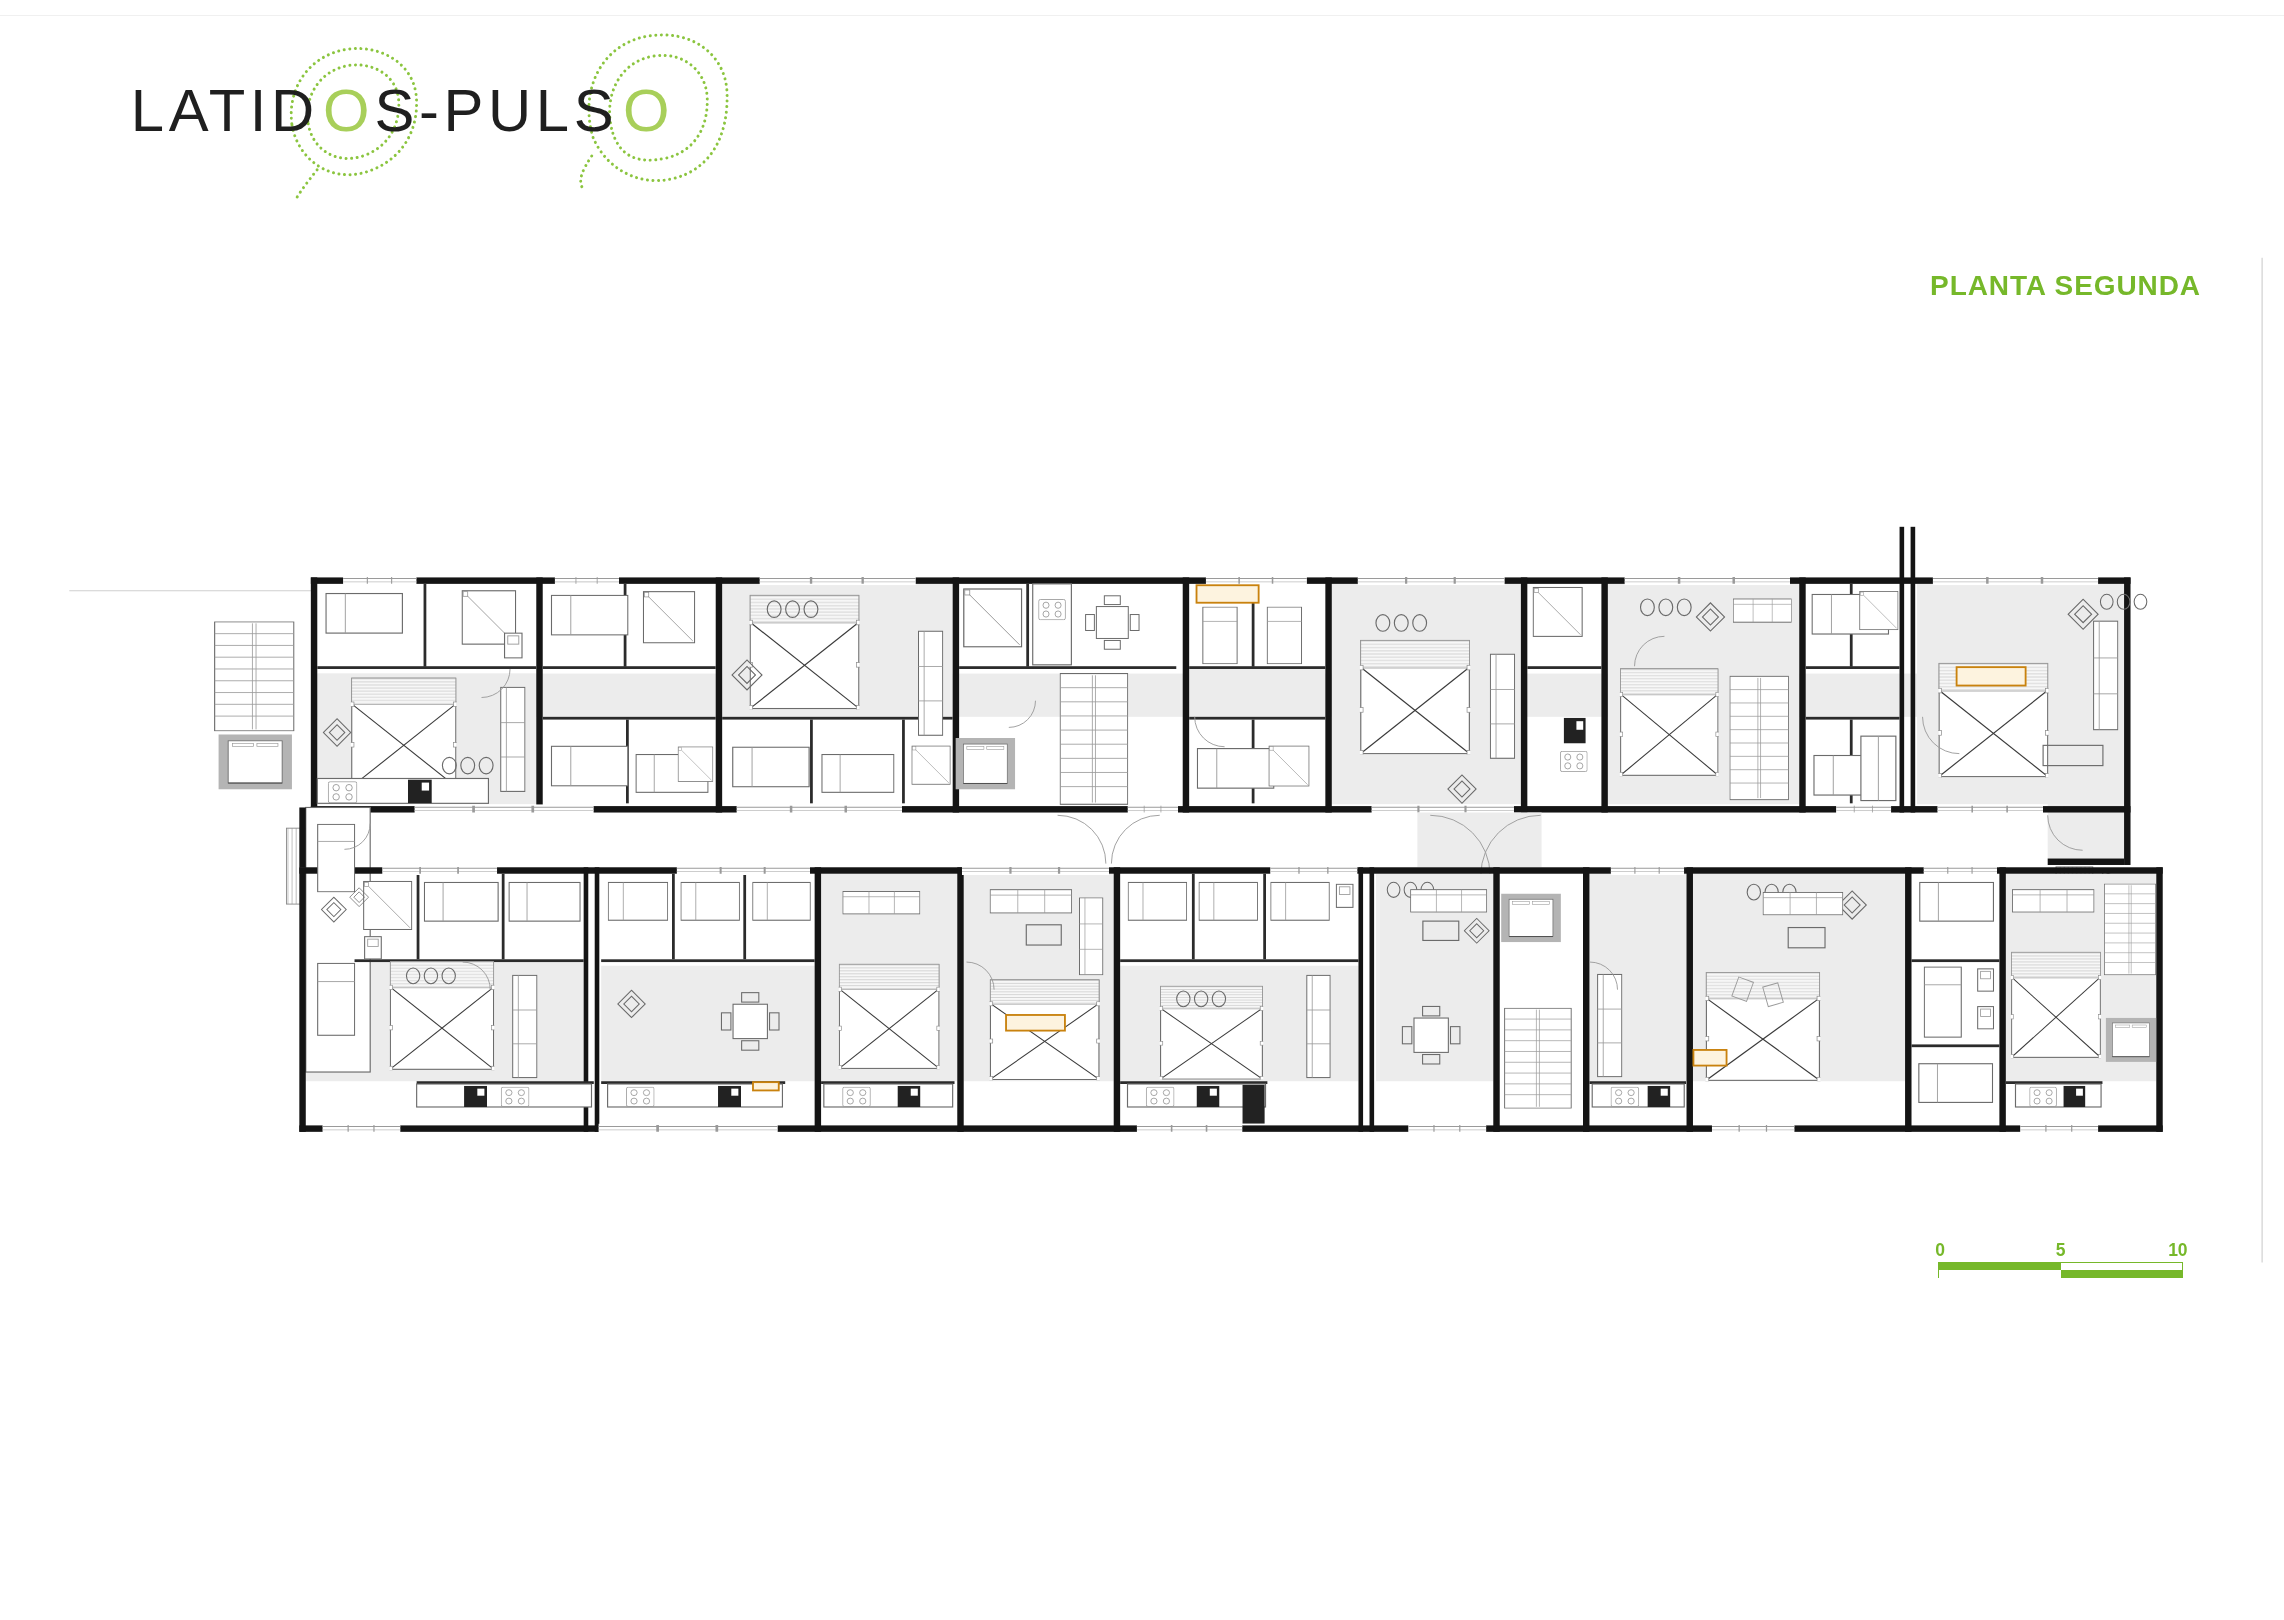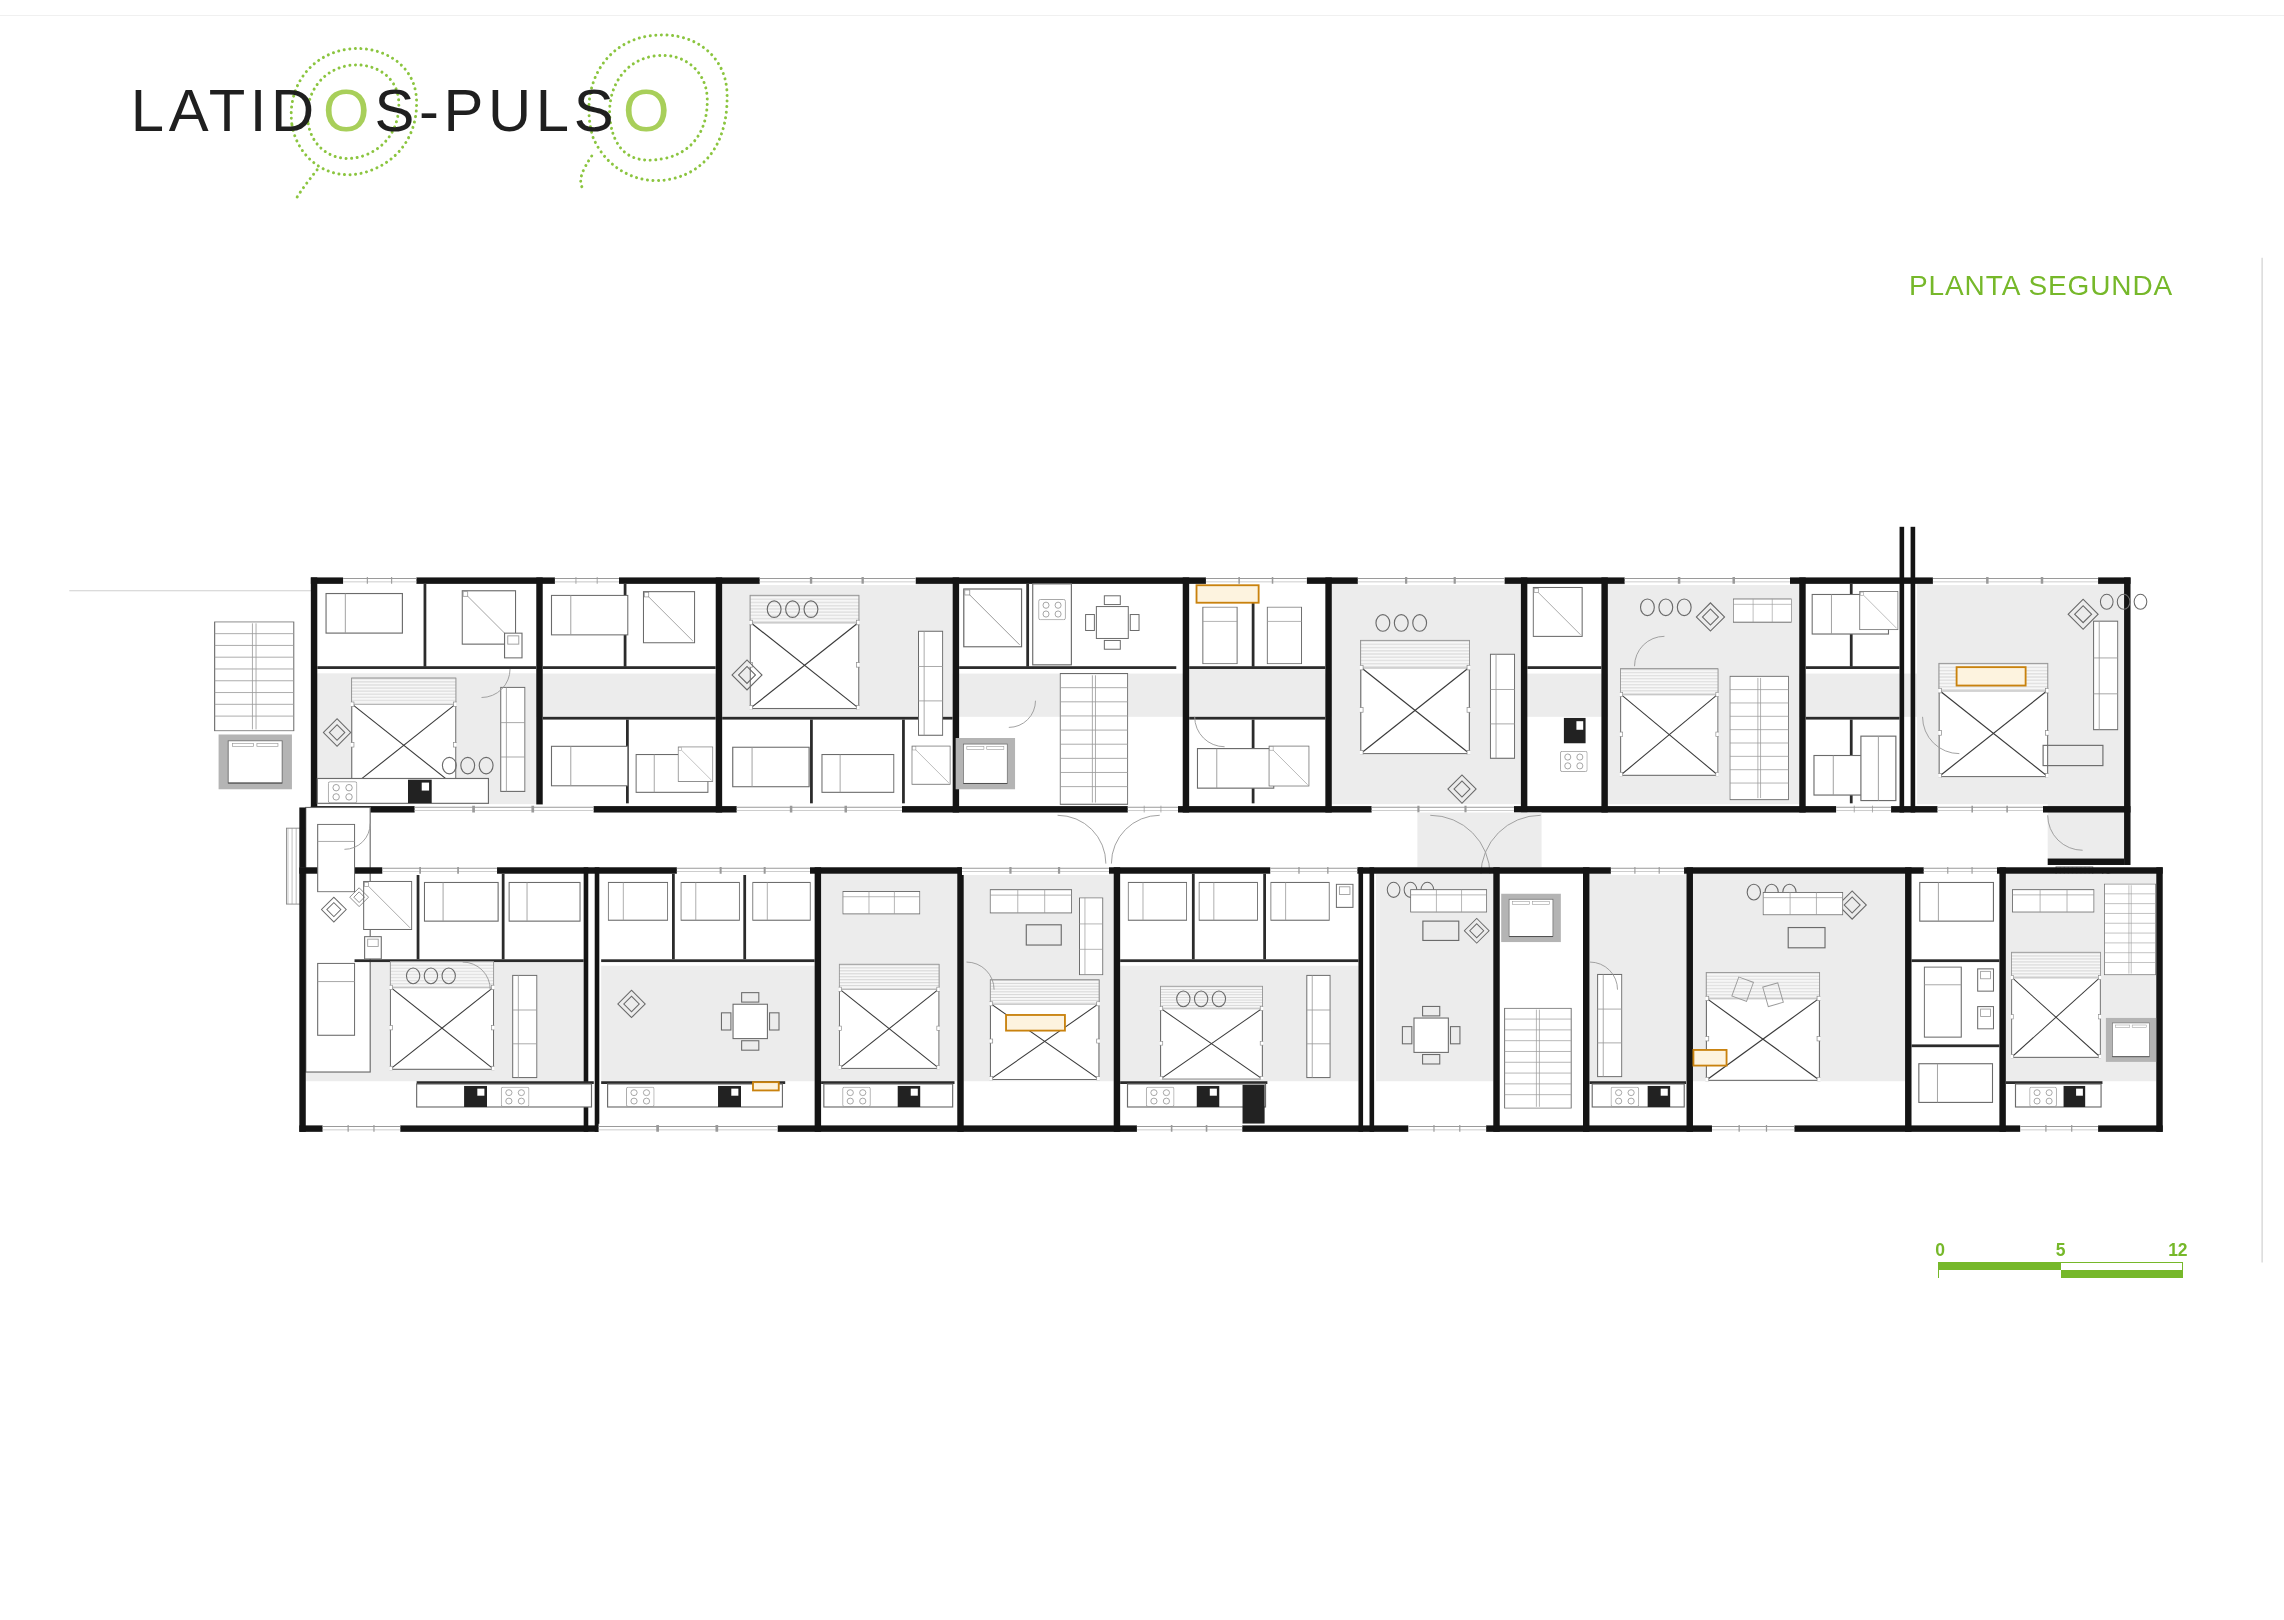--- a/index.html
+++ b/index.html
@@ -4,21 +4,21 @@
 <style>
   html,body{margin:0;padding:0;background:#fff;}
   body{width:2284px;height:1620px;position:relative;overflow:hidden;
        font-family:"Liberation Sans",sans-serif;}
   .sheet-topline{position:absolute;left:0;top:15px;width:2284px;height:0.5px;background:#f0f0f0;}
 
   
   .logo-wrap{position:absolute;left:117px;top:18.4px;width:621px;height:184px;}
   
   .page-title{position:absolute;left:1909px;top:270px;width:313px;
-      font-size:28px;letter-spacing:0.9px;font-weight:400;color:#76b82a;white-space:nowrap;}
+      font-size:28px;letter-spacing:0.9px;font-weight:700;color:#76b82a;white-space:nowrap;text-align:center;}
   
   .scalebar{position:absolute;left:1938px;top:1240px;width:245px;}
   .scalebar .labels{position:relative;height:20px;font-size:17.5px;font-weight:bold;color:#76b82a;}
   .scalebar .labels .l0{position:absolute;left:-2.8px;top:0;}
   .scalebar .labels .l5{position:absolute;left:50%;transform:translateX(-50%);top:0;}
   .scalebar .labels .l10{position:absolute;right:-4.6px;top:0;}
   .scalebar .bar{margin-top:1.8px;border:0.9px solid #76b82a;height:16.6px;box-sizing:border-box;}
   .scalebar .row{display:flex;height:7.4px;}
   .scalebar .row .cell{flex:1;}
   .g{background:#76b82a;} .wc{background:#ffffff;}
@@ -532,21 +532,21 @@
     <path class="arc" d="M3455,2091 a60,60 0 0 1 60,60"></path>
     <path class="arc" d="M804,1790 a56,56 0 0 1 -56,56"></path>
   </g>
 </g>
 </svg>
 
 <div class="scalebar">
   <div class="labels">
     <span class="l0">0</span>
     <span class="l5">5</span>
-    <span class="l10">12</span>
+    <span class="l10">10</span>
   </div>
   <div class="bar">
     <div class="row">
         <div class="cell g"></div>
         <div class="cell wc"></div>
       </div>
     <div class="row">
         <div class="cell wc"></div>
         <div class="cell g"></div>
       </div>

